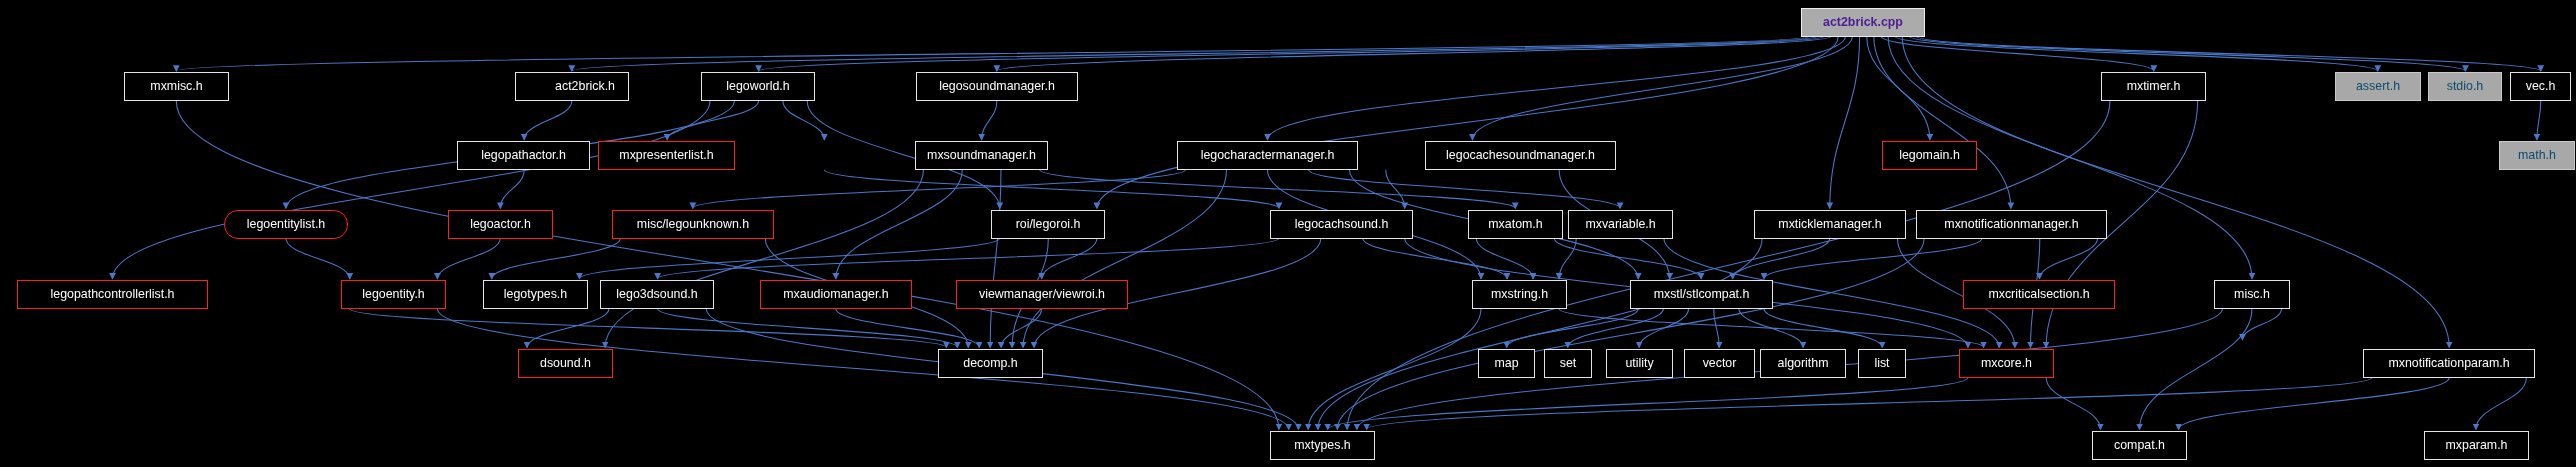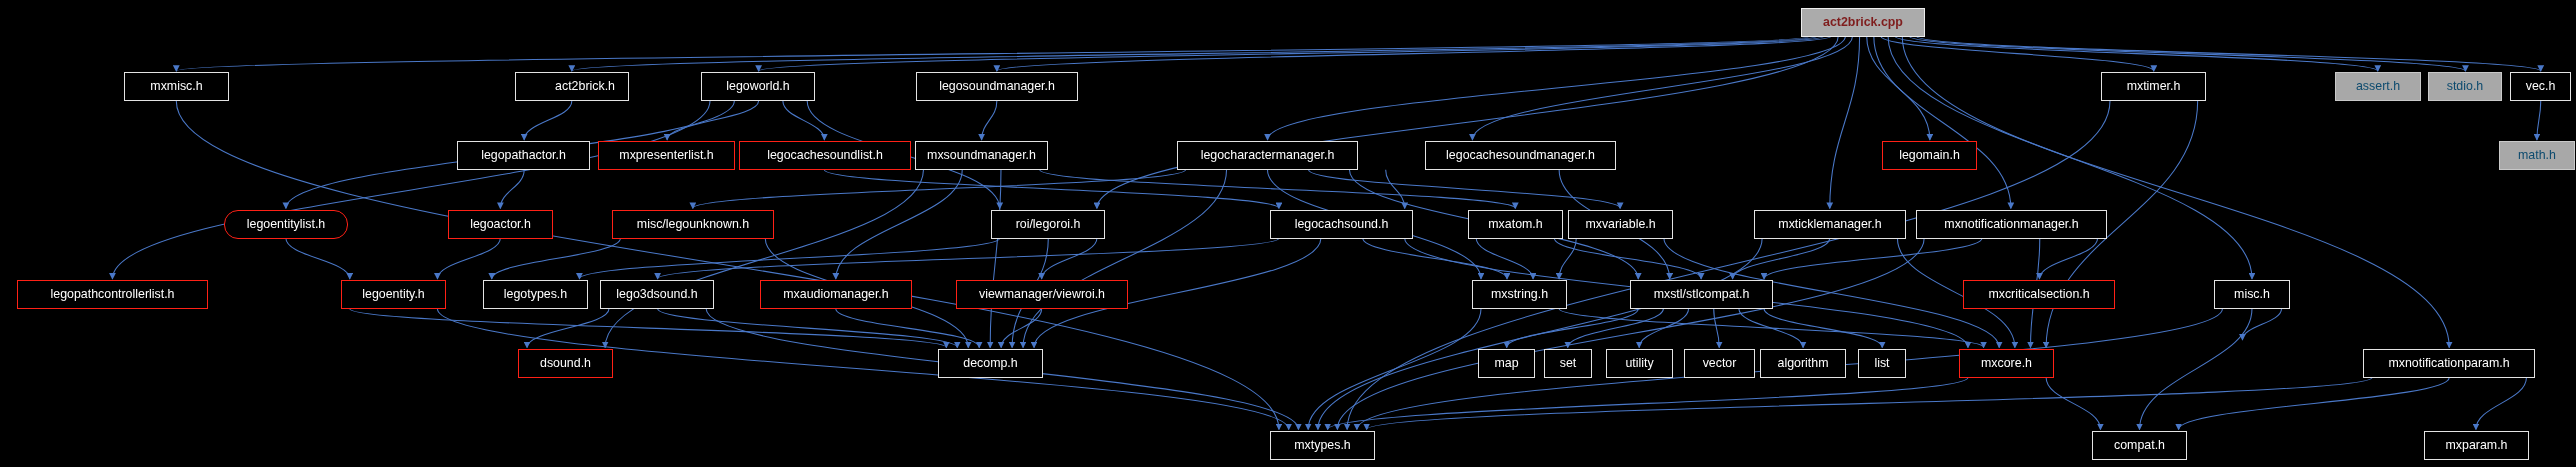--- a/index.html
+++ b/index.html
@@ -41,21 +41,21 @@
   .node.red {
     border: 1.9px solid var(--red, #ff2116);
   }
   .node.gray {
     background: var(--ext, #a8a8a8);
     color: #0c4a6e;
     border: 1px solid #c9c9c9;
   }
   .node.root {
     background: var(--root, #ababab);
-    color: #7f1d1d;
+    color: #4c1d95;
     border: 1.9px solid #ededed;
     font-weight: bold;
   }
 </style>
 </head>
 <body>
 
 <div class="stage" style="--bg: #000000; --edge: #4a78c8; --node-fill: #000000; --node-border: #e4e4e4; --node-text: #ffffff; --red: #ff2116; --ext: #a8a8a8; --root: #ababab;">
   <svg class="edges" width="2576" height="468" xmlns="http://www.w3.org/2000/svg" viewBox="0 0 2703 491">
     <defs>
@@ -156,21 +156,20 @@
     <div class="node normal" style="left: 515px; top: 72px; width: 114px; height: 29px; padding-left: 28px;">act2brick.h</div>
     <div class="node normal" style="left: 701px; top: 72px; width: 114px; height: 29px;">legoworld.h</div>
     <div class="node normal" style="left: 916px; top: 72px; width: 162px; height: 29px;">legosoundmanager.h</div>
     <div class="node normal" style="left: 2101px; top: 72px; width: 105px; height: 29px;">mxtimer.h</div>
     <div class="node gray" style="left: 2335px; top: 72px; width: 86px; height: 29px;">assert.h</div>
     <div class="node gray" style="left: 2428px; top: 72px; width: 74px; height: 29px;">stdio.h</div>
     <div class="node normal" style="left: 2510px; top: 72px; width: 61px; height: 29px;">vec.h</div>
     <div class="node gray" style="left: 2499px; top: 141px; width: 76px; height: 29px;">math.h</div>
     <div class="node normal" style="left: 457px; top: 141px; width: 133px; height: 29px;">legopathactor.h</div>
     <div class="node red" style="left: 598px; top: 141px; width: 137px; height: 29px;">mxpresenterlist.h</div>
-    <div class="node red" style="left: 739px; top: 141px; width: 172px; height: 29px;">legocachesoundlist.h</div>
     <div class="node normal" style="left: 915px; top: 141px; width: 133px; height: 29px;">mxsoundmanager.h</div>
     <div class="node normal" style="left: 1177px; top: 141px; width: 181px; height: 29px;">legocharactermanager.h</div>
     <div class="node normal" style="left: 1377px; top: 141px; width: 191px; height: 29px; margin-left: 48px;">legocachesoundmanager.h</div>
     <div class="node red" style="left: 1882px; top: 141px; width: 95px; height: 29px;">legomain.h</div>
     <div class="node red" style="left: 224px; top: 210px; width: 124px; height: 29px; border-radius: 14px;">legoentitylist.h</div>
     <div class="node red" style="left: 448px; top: 210px; width: 105px; height: 29px;">legoactor.h</div>
     <div class="node red" style="left: 612px; top: 210px; width: 162px; height: 29px;">misc/legounknown.h</div>
     <div class="node normal" style="left: 991px; top: 210px; width: 114px; height: 29px;">roi/legoroi.h</div>
     <div class="node normal" style="left: 1270px; top: 210px; width: 143px; height: 29px;">legocachsound.h</div>
     <div class="node normal" style="left: 1468px; top: 210px; width: 95px; height: 29px;">mxatom.h</div>

